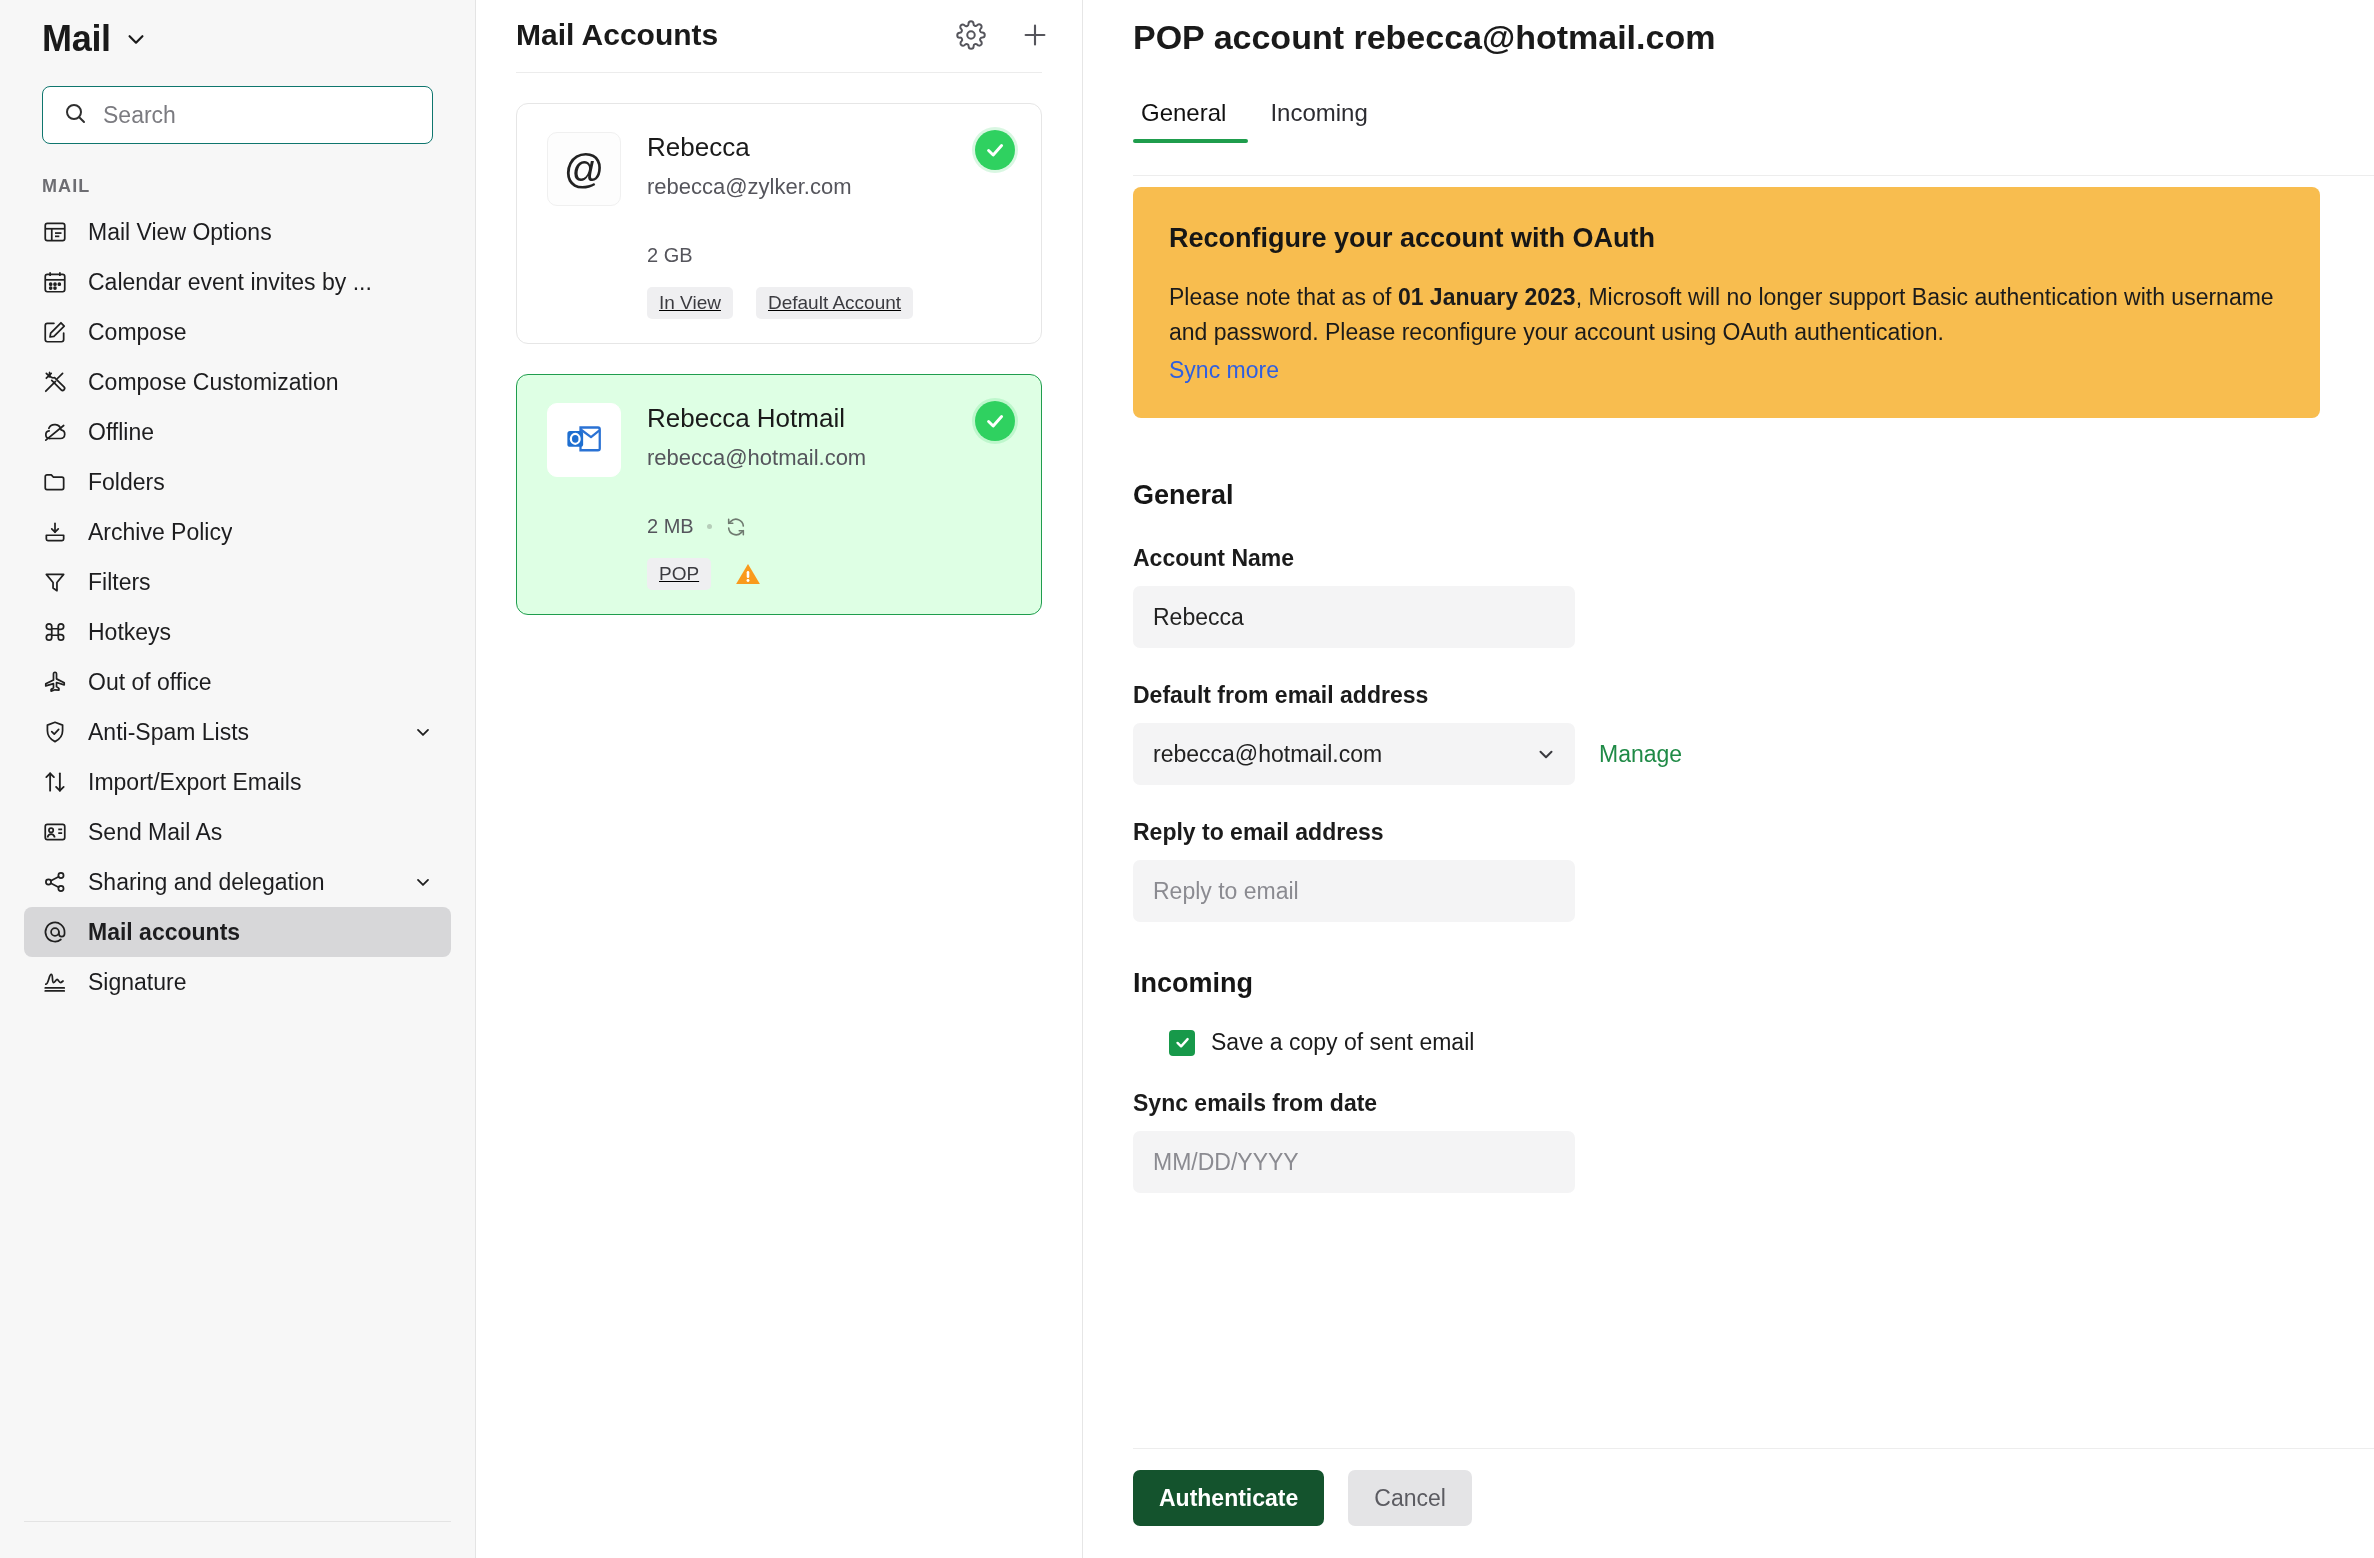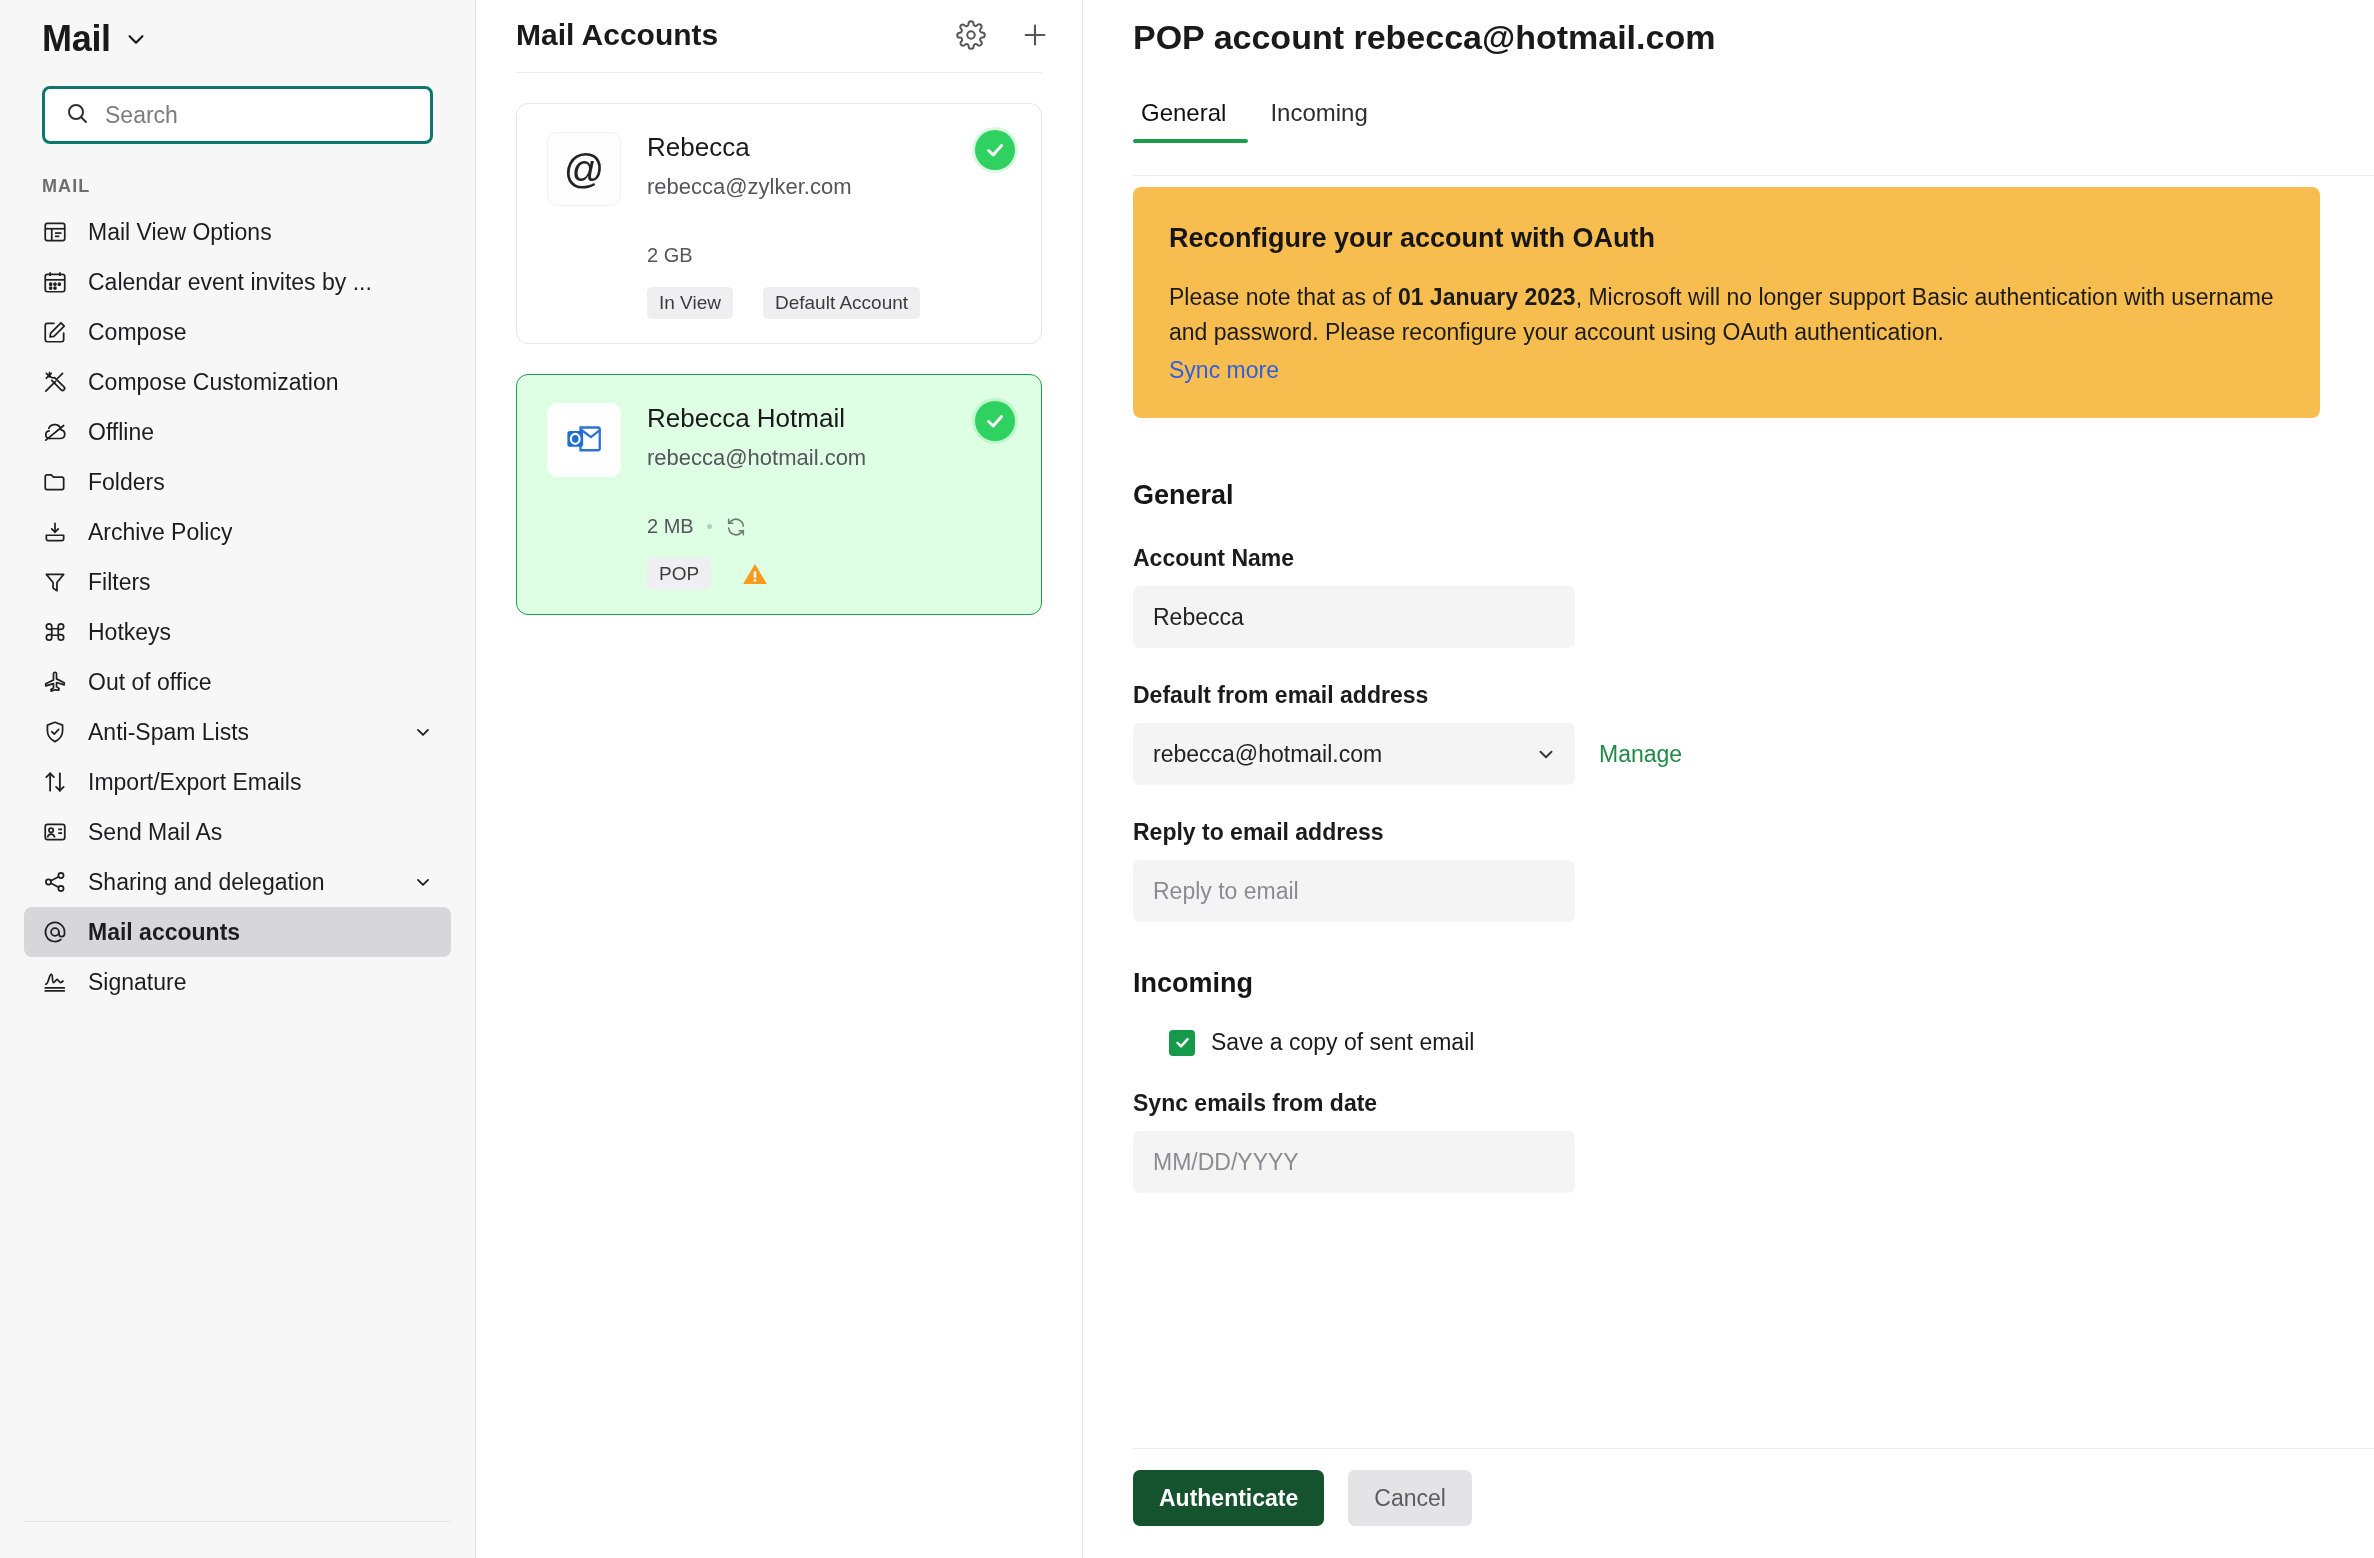--- a/index.html
+++ b/index.html
@@ -24,21 +24,21 @@
     display: flex; align-items: center; gap: 14px;
     padding: 18px 0 0 42px;
   }
   .sb-title { font-size: 36px; font-weight: 700; color: #1a1a1a; letter-spacing: -0.3px; }
   .chev-down { width: 22px; height: 22px; color: #1a1a1a; display:block; }
 
   .search-wrap { padding: 26px 42px 0 42px; }
   .search-box {
     height: 58px; background: #ffffff; border-radius: 8px;
     display: flex; align-items: center; gap: 16px; padding: 0 20px;
-    border: 3px solid #0f766e;
+    border: 1px solid #0f766e;
   }
   .search-box svg { width: 24px; height: 24px; color: #2f2f2f; flex: 0 0 24px; }
   .search-input {
     border: none; outline: none; background: transparent;
     font-family: inherit; font-size: 23px; color: #333; width: 100%;
   }
   .search-input::placeholder { color: #7b7b80; }
 
   .sb-section-label {
     font-size: 18px; font-weight: 700; color: #6d6d72;
@@ -98,21 +98,21 @@
   }
   .acc-card.selected .acc-avatar { background: #ffffff; border-color: #ffffff; }
   .at-glyph { font-size: 40px; color: #222; line-height: 1; font-family: "Liberation Sans", sans-serif; }
   .acc-body { flex: 1 1 auto; min-width: 0; }
   .acc-name { font-size: 26px; color: #1a1a1a; margin-bottom: 11px; }
   .acc-email { font-size: 22px; color: #55555c; margin-bottom: 11px; }
   .acc-meta { display: flex; align-items: center; gap: 13px; font-size: 20px; color: #55555c; margin-top: 44px; }
   .acc-meta .dot { width:5px; height:5px; border-radius:50%; background:#b6cdb9; display:inline-block; }
   .sync-ico { width: 22px; height: 22px; color: #6f7a70; }
   .sync-ico svg { width: 22px; height: 22px; display: block; }
-  .acc-tags { display: flex; align-items: center; gap: 30px; margin-top: 20px; }
+  .acc-tags { display: flex; align-items: center; gap: 23px; margin-top: 20px; text-decoration: underline; }
   .tag {
     background: #efeff1; color: #3b3b40; font-size: 19px;
     padding: 5px 12px; border-radius: 5px; display: inline-block;
   }
   .warn-ico { width: 28px; height: 28px; }
   .warn-ico svg { width: 28px; height: 28px; display: block; }
   .acc-check {
     position: absolute; top: 26px; right: 26px;
     width: 40px; height: 40px; border-radius: 50%;
     background: #2fd160; display: flex; align-items: center; justify-content: center;

